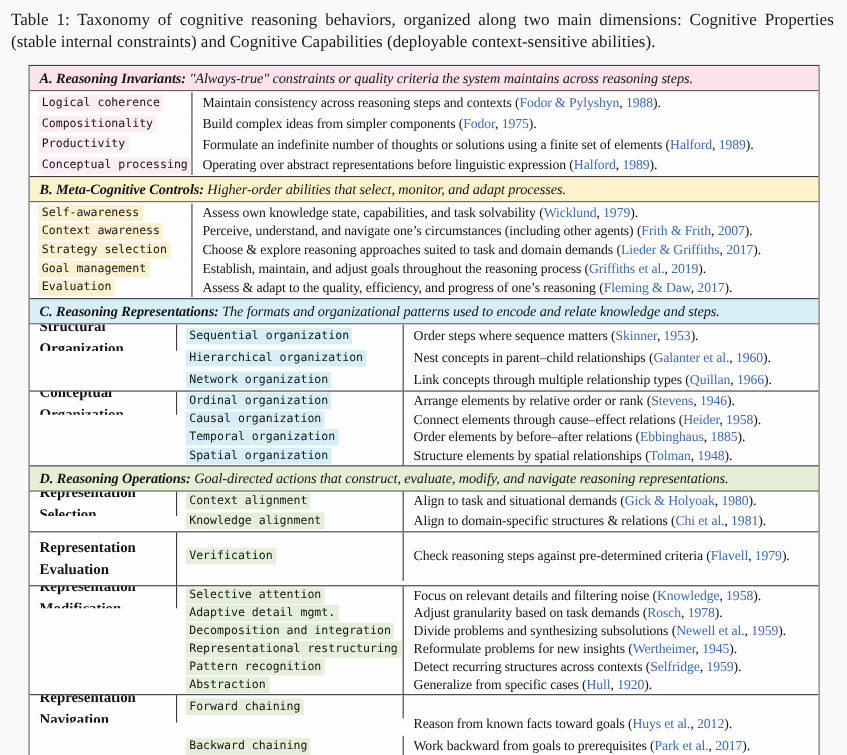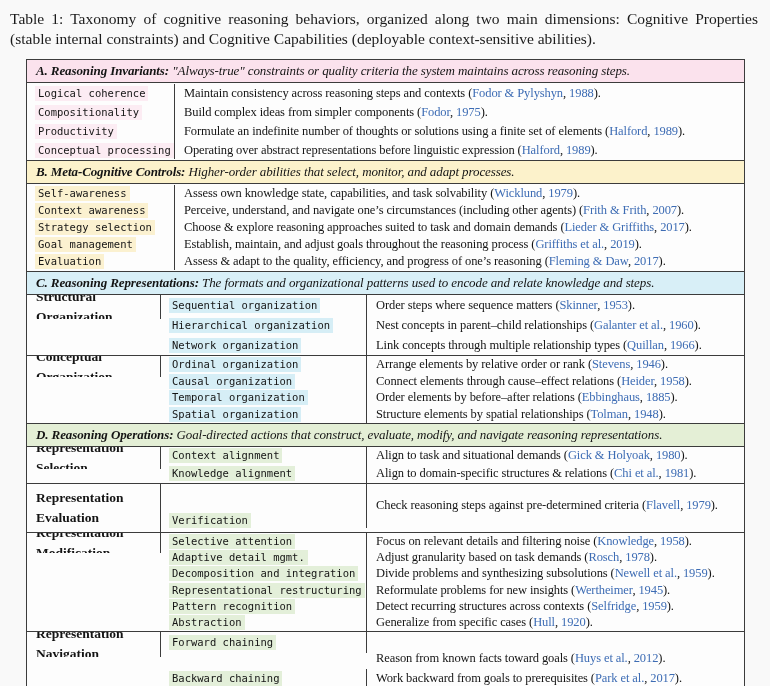--- a/index.html
+++ b/index.html
@@ -215,21 +215,21 @@
           <span class="hl">Knowledge alignment</span>
         </div>
         <div class="cell dcell" style="grid-area: 2 / 3;">
           <span class="desc">Align to domain-specific structures &amp; relations (<span class="cite">Chi et al.</span>, <span class="cite">1981</span>).</span>
         </div>
       </div>
       <div class="group g1 three">
         <div class="cell gcell" style="grid-area: 1 / 1 / span 1;">
           <span>Representation Evaluation</span>
         </div>
-        <div class="cell lcell" style="grid-area: 1 / 2; align-items: flex-end;">
+        <div class="cell lcell" style="grid-area: 1 / 2;">
           <span class="hl">Verification</span>
         </div>
         <div class="cell dcell" style="grid-area: 1 / 3;">
           <span class="desc">Check reasoning steps against pre-determined criteria (<span class="cite">Flavell</span>, <span class="cite">1979</span>).</span>
         </div>
       </div>
       <div class="group g2 three">
         <div class="cell gcell" style="grid-area: 1 / 1 / span 6;">
           <span>Representation Modification</span>
         </div>

